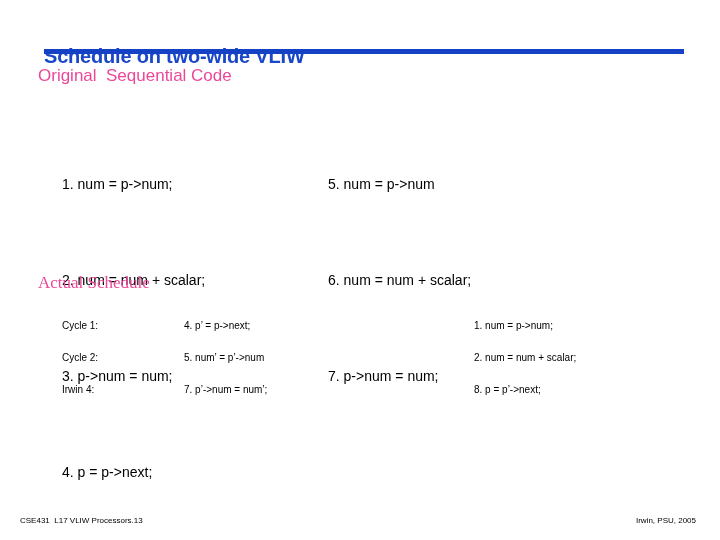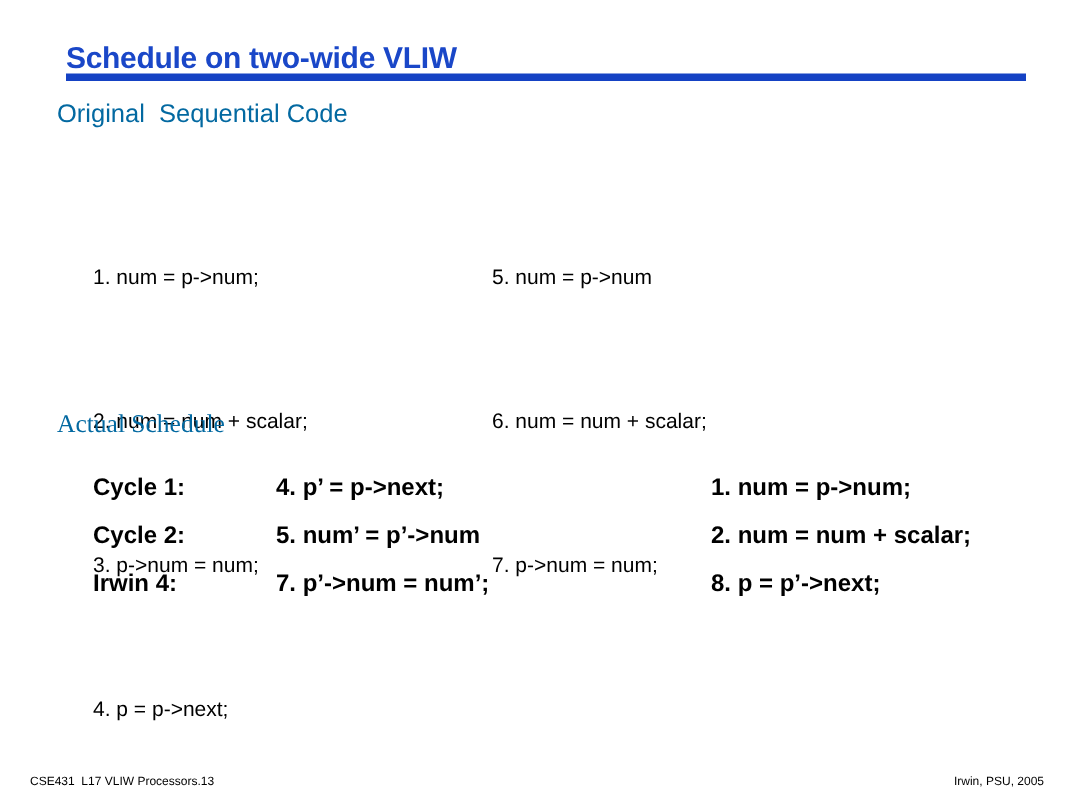--- a/index.html
+++ b/index.html
@@ -27,36 +27,37 @@
     top: 28px;
     width: 640px;
   }
   .slide-title {
     font-size: 20px;
     font-weight: bold;
     color: #1a47c8;
     line-height: 22px;
     letter-spacing: -0.2px;
     white-space: nowrap;
+    margin-top: 17px;
   }
   .title-rule {
     position: absolute;
     left: 44px;
     top: 49px;
     width: 640px;
     height: 5px;
     background: #1542c4;
   }
 
   
   .section-heading {
     position: absolute;
     font-size: 17px;
     line-height: 20px;
-    color: #0369a1;
+    color: #ec4899;
     white-space: pre;
   }
   #heading-original { left: 38px; top: 66px; }
   #heading-schedule { left: 38px; top: 273px; font-family: Liberation Serif, serif; }
 
   
   .code-block {
     position: absolute;
     font-size: 14px;
     line-height: 32px;
@@ -67,23 +68,22 @@
   #original-col-right { left: 328px; top: 104px; }
 
   .code-line { white-space: pre; }
 
   
   .schedule-table {
     position: absolute;
     left: 62px;
     top: 310px;
     border-collapse: collapse;
-    font-size: 16px;
+    font-size: 10px;
     color: #000000;
-    font-weight: bold;
   }
   .schedule-table td {
     padding: 0;
     height: 32px;
     line-height: 32px;
     vertical-align: top;
     white-space: pre;
   }
   .col-cycle { width: 122px; }
   .col-slot-a { width: 290px; margin-top: 20px; }

